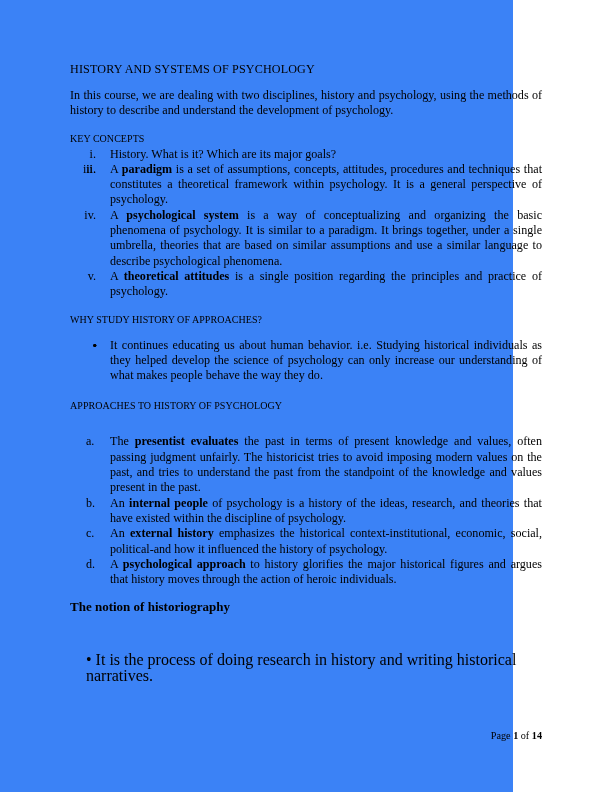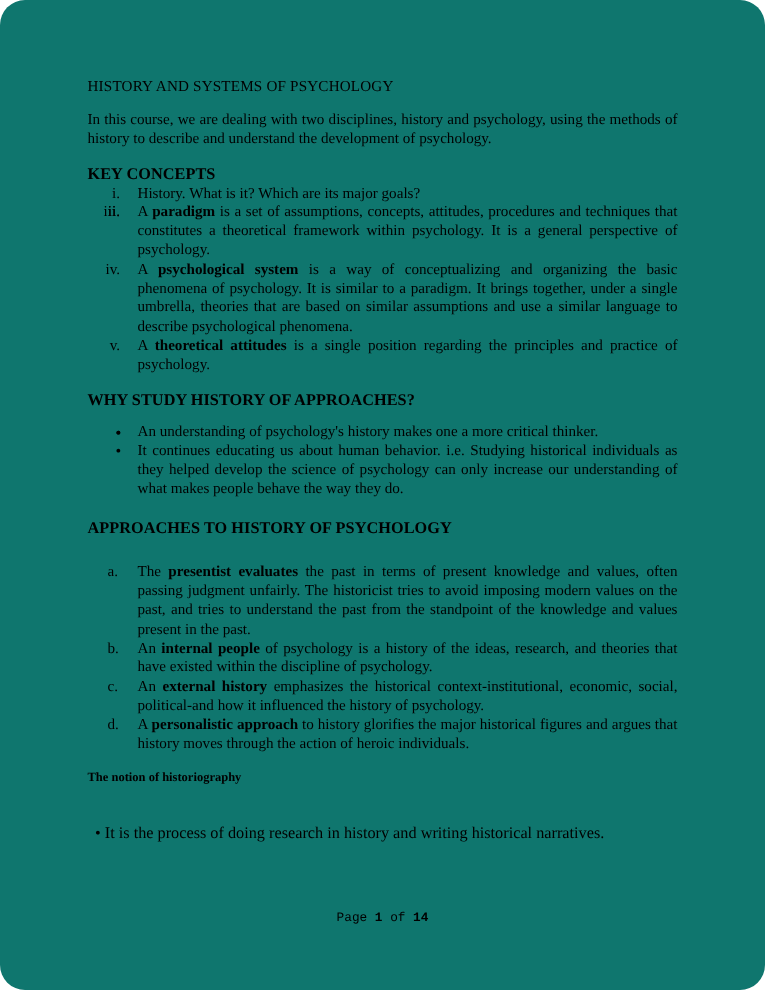--- a/index.html
+++ b/index.html
@@ -11,49 +11,48 @@
     width: 612px;
     height: 792px;
     position: relative;
     font-family: "Liberation Serif", "DejaVu Serif", serif;
     color: #000000;
     overflow: hidden;
   }
   .page {
     position: absolute;
     left: 0; top: 0;
-    width: 612px;
+    width: 513px;
     height: 792px;
-    background: #0f766e;
-    border-radius: 20px;
+    background: #3b82f6;
   }
   .content {
     position: absolute;
     left: 70px;
     top: 62px;
     width: 472px;
   }
 
   
   .doc-title {
     font-size: 12.1px;
     font-weight: normal;
     letter-spacing: 0.15px;
     line-height: 14px;
     margin: 0 0 12px 0;
   }
   .section-head {
-    font-size: 13px;
-    font-weight: bold;
+    font-size: 10px;
+    font-weight: normal;
     letter-spacing: 0.05px;
     line-height: 14px;
     margin: 0 0 1px 0;
   }
   .sub-head {
-    font-size: 10px;
+    font-size: 13px;
     font-weight: bold;
     line-height: 14px;
     margin: 0 0 2px 0;
   }
   p.para {
     font-size: 12.1px;
     line-height: 15.3px;
     text-align: justify;
     margin: 0;
   }
@@ -98,34 +97,34 @@
     padding-left: 16px;
     box-sizing: border-box;
   }
   ol.roman > li + li,
   ol.alpha > li + li,
   ul.bullets > li + li { margin-top: 0px; }
 
   .b { font-weight: bold; }
 
   .flat-bullet {
-    font-size: 13px;
+    font-size: 16px;
     line-height: 15.3px;
     text-align: left;
-    margin: 6px;
+    margin: 16px;
   }
 
   
   .footer {
     position: absolute;
     left: 70px;
     top: 730px;
     width: 472px;
-    text-align: center;
-    font-family: Liberation Mono, monospace;
+    text-align: right;
+    font-family: Liberation Serif, serif;
     font-size: 10.2px;
     line-height: 12px;
     color: #000000;
   }
   .footer .num { font-weight: bold; }
 </style>
 </head>
 <body>
 
 <div class="page">
@@ -161,21 +160,21 @@
 
     <div class="section-head">WHY STUDY HISTORY OF APPROACHES?</div>
 
     <div class="gap-sm"></div>
 
     <ul class="bullets">
       <li>
         <span class="marker">•</span>
       </li>
       <li>
-        <span class="marker">•</span><span>An understanding of psychology's history makes one a more critical thinker.</span>
+        <span class="marker">•</span>
       </li>
       <li>
         <span class="marker">•</span><span>It continues educating us about human behavior. i.e. Studying historical individuals as they helped develop the science of psychology can only increase our understanding of what makes people behave the way they do.</span>
       </li>
     </ul>
 
     <div class="gap-lg"></div>
 
     <div class="section-head">APPROACHES TO HISTORY OF PSYCHOLOGY</div>
 
@@ -188,21 +187,21 @@
       <li>
         <span class="marker">a.</span><span>The </span><span class="b">presentist evaluates</span><span> the past in terms of present knowledge and values, often passing judgment unfairly. The historicist tries to avoid imposing modern values on the past, and tries to understand the past from the standpoint of the knowledge and values present in the past.</span>
       </li>
       <li>
         <span class="marker">b.</span><span>An </span><span class="b">internal people</span><span> of psychology is a history of the ideas, research, and theories that have existed within the discipline of psychology.</span>
       </li>
       <li>
         <span class="marker">c.</span><span>An </span><span class="b">external history</span><span> emphasizes the historical context-institutional, economic, social, political-and how it influenced the history of psychology.</span>
       </li>
       <li>
-        <span class="marker">d.</span><span>A </span><span class="b">personalistic approach</span><span> to history glorifies the major historical figures and argues that history moves through the action of heroic individuals.</span>
+        <span class="marker">d.</span><span>A </span><span class="b">psychological approach</span><span> to history glorifies the major historical figures and argues that history moves through the action of heroic individuals.</span>
       </li>
     </ol>
 
     <div class="gap-md"></div>
 
     <div class="sub-head">The notion of historiography</div>
 
     <div class="gap-sm"></div>
 
 

